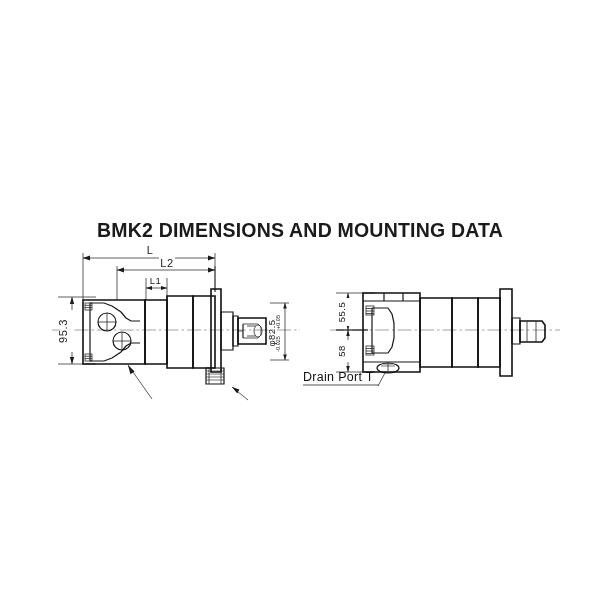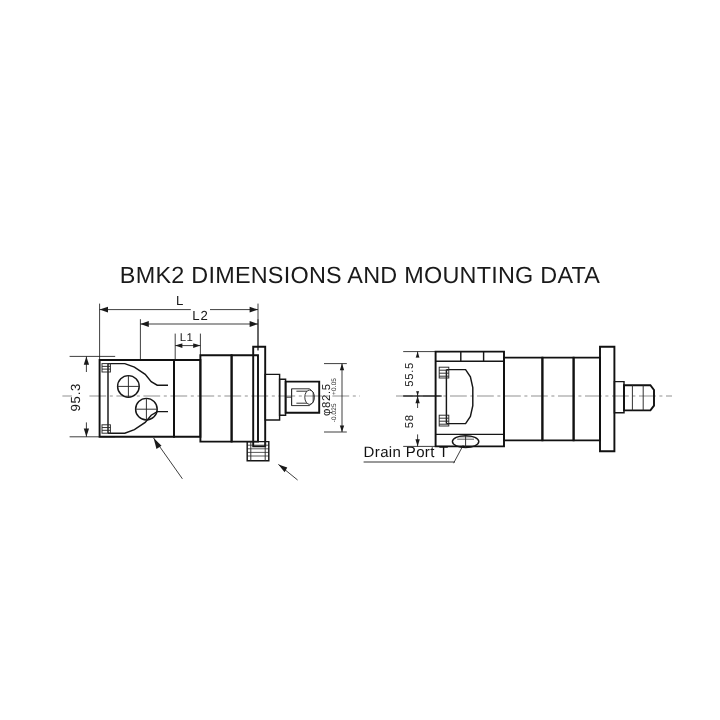--- a/index.html
+++ b/index.html
@@ -20,21 +20,21 @@
     background: #ffffff;
   }
   #drawing-title {
     position: absolute;
     top: 219px;
     left: 0;
     width: 600px;
     text-align: center;
     font-family: "Liberation Sans", sans-serif;
     font-size: 19.5px;
-    font-weight: 400;
+    font-weight: 700;
     letter-spacing: 0.2px;
     color: #1a1a1a;
     white-space: nowrap;
   }
   #tech-svg {
     position: absolute;
     top: 0;
     left: 0;
   }
   .ln-thin {

